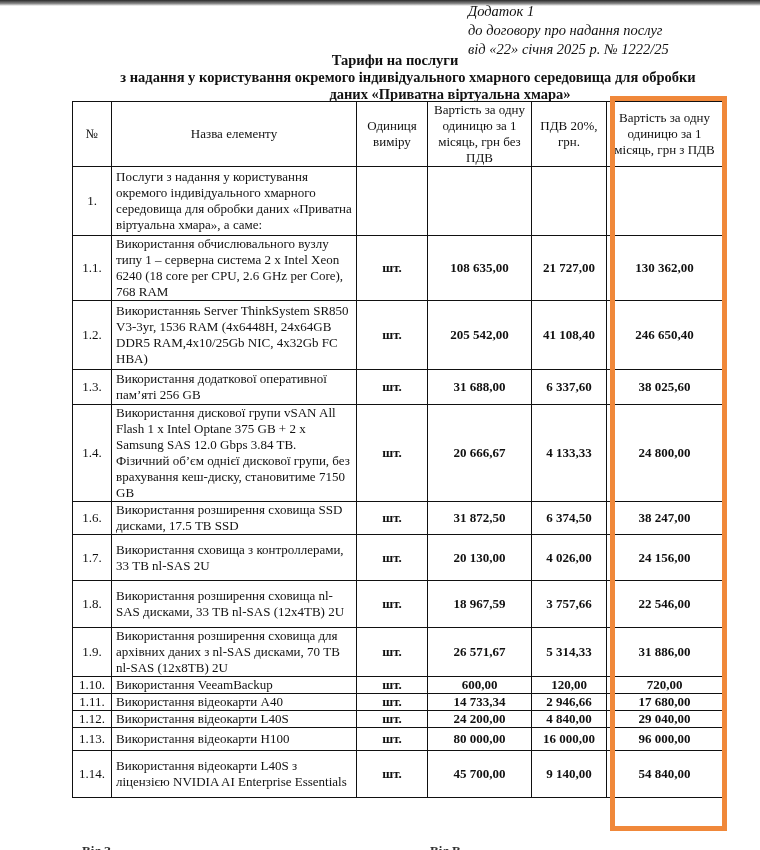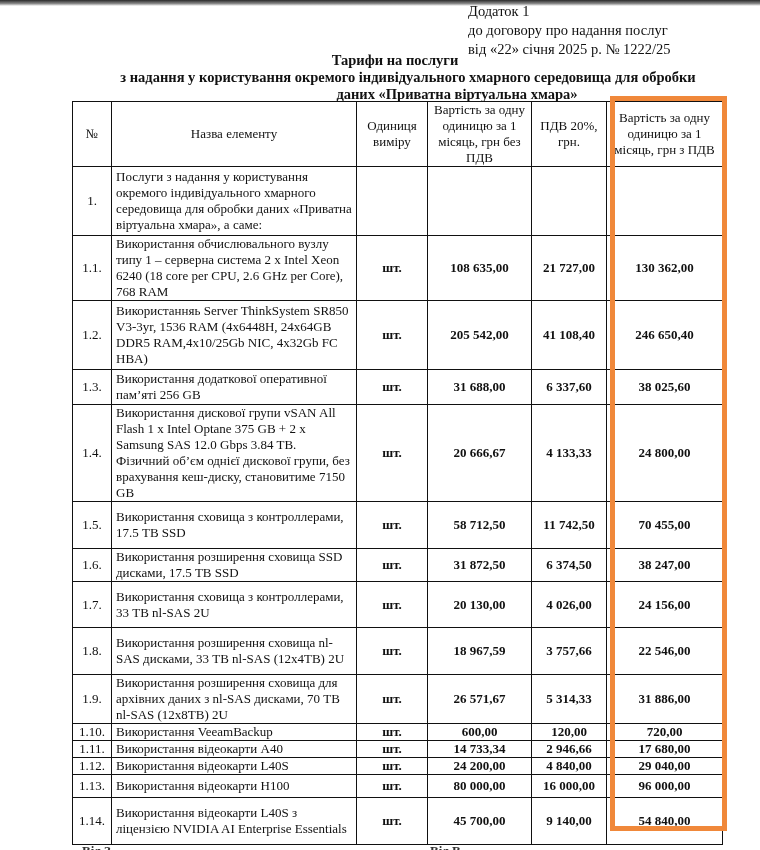--- a/index.html
+++ b/index.html
@@ -1,24 +1,24 @@
 <!DOCTYPE html>
 <html><head>
 <meta charset="utf-8">
 <style>
   html, body { margin:0; padding:0; }
   body { width:760px; height:850px; background:#ffffff; position:relative; overflow:hidden;
          font-family:"Liberation Serif", serif; color:#111; }
   .topbar { position:absolute; left:0; top:0; width:760px; height:6px;
             background:linear-gradient(#2a2a2a, #8a8a8a 60%, #ffffff); }
-  .appendix { position:absolute; left:468px; top:2px; font-size:14.5px; line-height:19px; }
+  .appendix { position:absolute; left:468px; top:2px; font-size:14.5px; line-height:19px;font-style:italic; }
   .title { position:absolute; left:60px; width:700px; text-align:center; font-weight:bold; font-size:14.5px; line-height:17px; }
   .t1 { top:52px; left:75px; width:640px; }
   .t2 { top:69px; left:63px; width:690px; }
-  .t3 { top:86px; left:192px; width:530px; }
+  .t3 { top:86px; left:185px; width:530px; }
   table { position:absolute; left:72px; top:101px; border-collapse:collapse; font-size:13px; line-height:16px; }
   td, th { border:1px solid #111; padding:0 4px; vertical-align:middle; font-weight:normal; }
   th { text-align:center; }
   td.num { text-align:center; padding:0 2px; }
   td.name { text-align:left; padding:0 4px; }
   td.c { text-align:center;font-weight:bold; }
   .orange-box { position:absolute; left:610px; top:96px; width:107px; height:725px;
                 border:5px solid #f0883a; box-sizing:content-box; }
   .footer { position:absolute; top:843px; font-size:13px; font-weight:bold; color:#333; }
 </style>
@@ -90,28 +90,20 @@
         <td class="c">38 025,60</td>
       </tr>
       <tr style="height: 93px;">
         <td class="num">1.4.</td>
         <td class="name">Використання дискової групи vSAN All Flash 1 x Intel Optane 375 GB + 2 x Samsung SAS 12.0 Gbps 3.84 TB. Фізичний об’єм однієї дискової групи, без врахування кеш-диску, становитиме 7150 GB</td>
         <td class="c">шт.</td>
         <td class="c">20 666,67</td>
         <td class="c">4 133,33</td>
         <td class="c">24 800,00</td>
       </tr>
-      <tr style="height: 47px;">
-        <td class="num">1.5.</td>
-        <td class="name">Використання сховища з контроллерами, 17.5 TB SSD</td>
-        <td class="c">шт.</td>
-        <td class="c">58 712,50</td>
-        <td class="c">11 742,50</td>
-        <td class="c">70 455,00</td>
-      </tr>
       <tr style="height: 31px;">
         <td class="num">1.6.</td>
         <td class="name">Використання розширення сховища SSD дисками, 17.5 TB SSD</td>
         <td class="c">шт.</td>
         <td class="c">31 872,50</td>
         <td class="c">6 374,50</td>
         <td class="c">38 247,00</td>
       </tr>
       <tr style="height: 46px;">
         <td class="num">1.7.</td>

